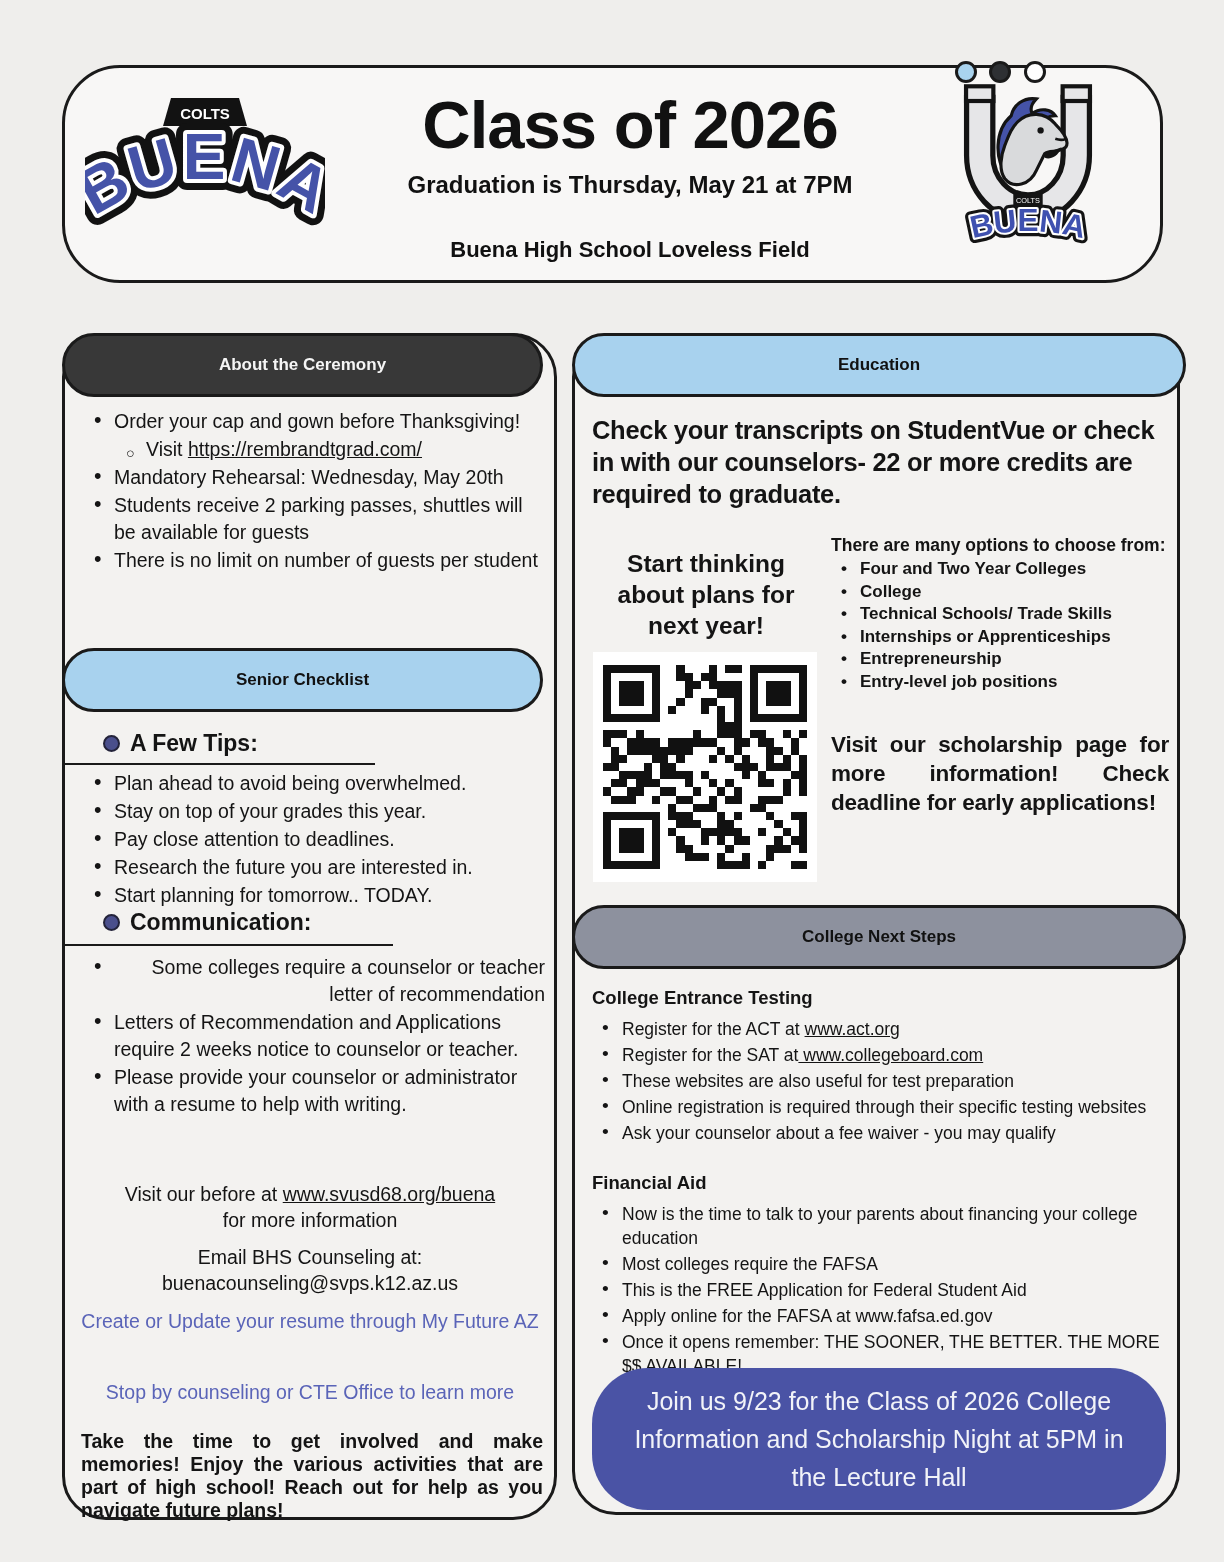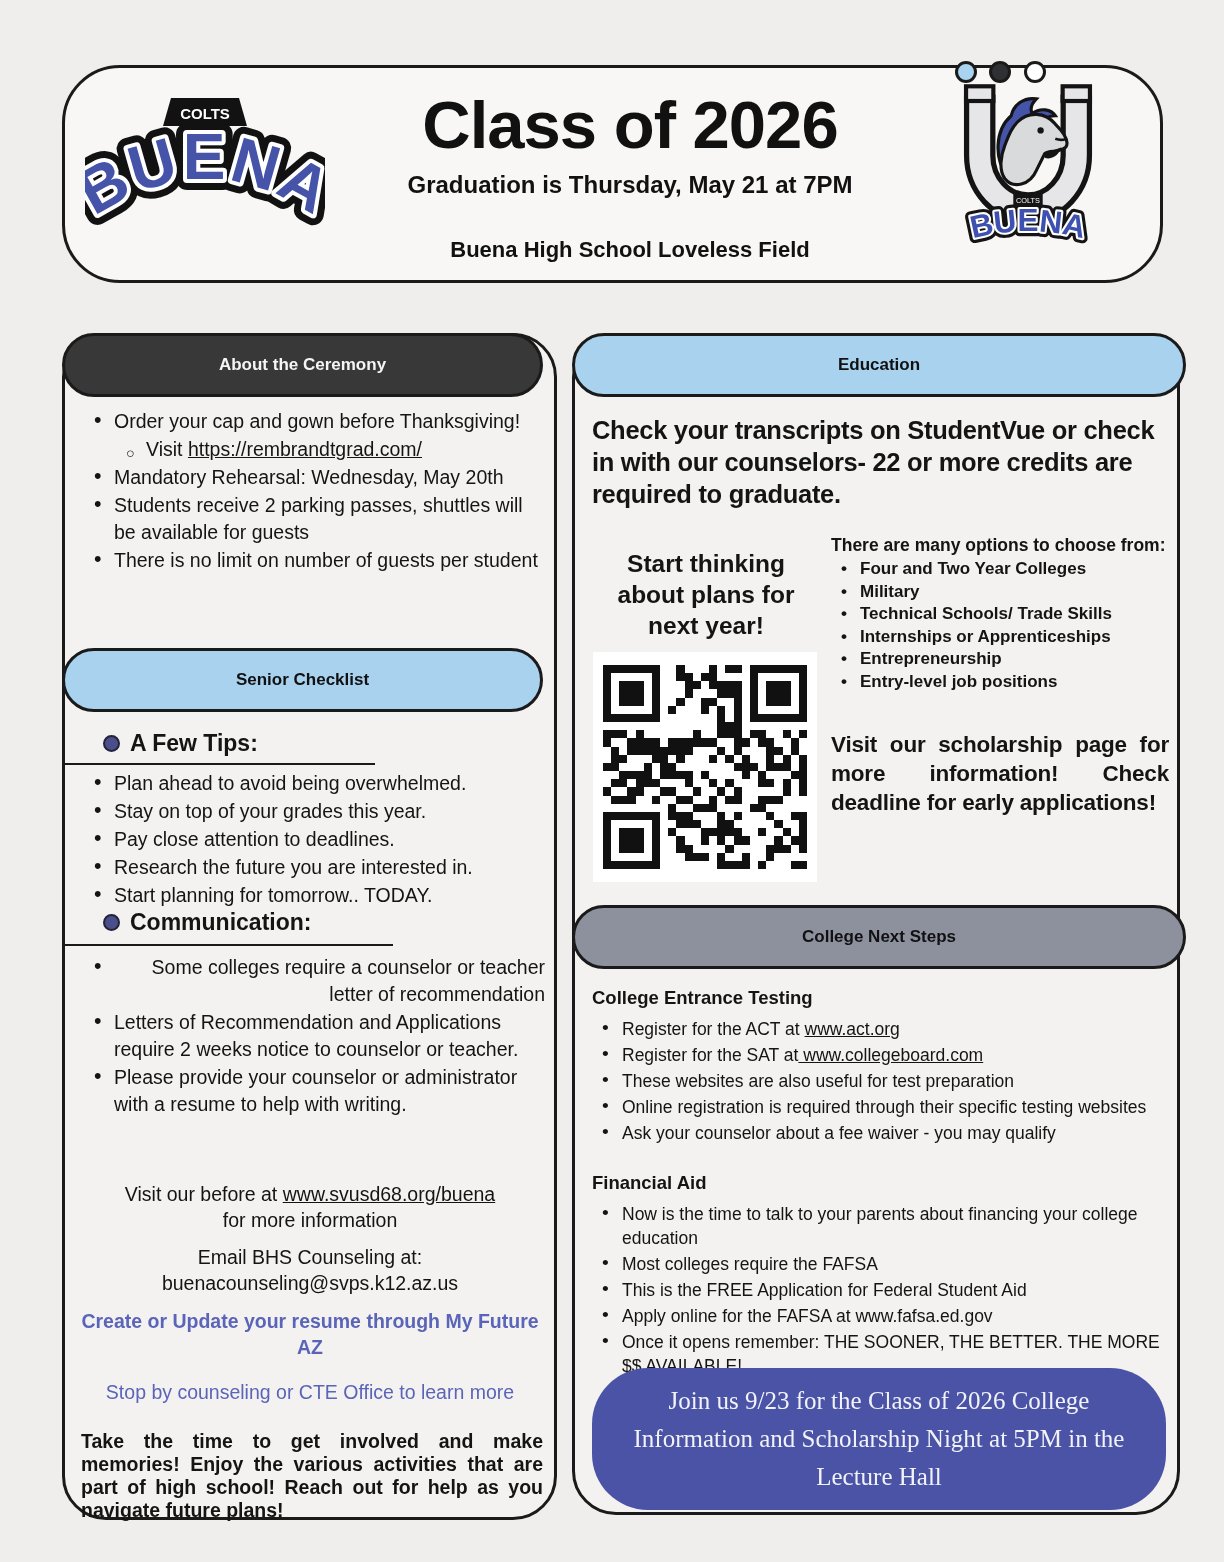--- a/index.html
+++ b/index.html
@@ -77,21 +77,21 @@
   .options li { position:relative; padding-left:29px; font-size:17px; font-weight:bold; line-height:22.5px; }
   .options li::before { content:"\2022"; position:absolute; left:10px; }
   .scholarship { top:394px; left:256px; width:338px; font-size:22.5px; line-height:29px; font-weight:bold; text-align:justify; letter-spacing:-0.2px; }
   .seg-head { left:17px; font-size:18.5px; font-weight:bold; }
   .small-list { left:20px; width:575px; font-size:17.5px; line-height:24px; }
   .small-list li { margin-bottom:2px; }
   .banner {
     top:1032px; left:17px; width:574px; height:142px;
     background:#4a53a5; border-radius:56px;
     display:flex; align-items:center; justify-content:center; text-align:center;
-    color:#f2f3f8; font-family:Liberation Serif, serif; font-size:25px; line-height:38px;
+    color:#f2f3f8; font-family:Liberation Sans, sans-serif; font-size:25px; line-height:38px;
     padding:8px 30px;
   }
 </style>
 </head>
 <body>
 
 <div class="header-box">
   <span class="dot dot1"></span>
   <span class="dot dot2"></span>
   <span class="dot dot3"></span>
@@ -197,21 +197,21 @@
   <div class="abs center-p" style="top:845px;">
     <span>Visit our before at </span><span class="lnk">www.svusd68.org/buena</span><br>
     <span>for more information</span>
   </div>
 
   <div class="abs center-p" style="top:908px;">
     <span>Email BHS Counseling at:</span><br>
     <span>buenacounseling@svps.k12.az.us</span>
   </div>
 
-  <div class="abs center-p blue-p" style="top:972px;font-weight:bold;">
+  <div class="abs center-p blue-p" style="top:972px;">
     <span>Create or Update your resume through My Future AZ</span>
   </div>
 
   <div class="abs center-p blue-p" style="top:1043px;">
     <span>Stop by counseling or CTE Office to learn more</span>
   </div>
 
   <div class="abs closing" style="top:1094px;">
     <span>Take the time to get involved and make memories! Enjoy the various activities that are part of high school! Reach out for help as you navigate future plans!</span>
   </div>
@@ -443,21 +443,21 @@
         <rect x="0" y="18" width="7" height="7" fill="#111"></rect>
         <rect x="1" y="19" width="5" height="5" fill="#fff"></rect>
         <rect x="2" y="20" width="3" height="3" fill="#111"></rect>
       </svg>
   </div>
 
   <div class="abs options">
     <div class="options-head">There are many options to choose from:</div>
     <ul>
       <li><span>Four and Two Year Colleges</span></li>
-      <li><span>Military</span></li>
+      <li><span>College</span></li>
       <li><span>Technical  Schools/ Trade Skills</span></li>
       <li><span>Internships or  Apprenticeships</span></li>
       <li><span>Entrepreneurship</span></li>
       <li><span>Entry-level job positions</span></li>
     </ul>
   </div>
 
   <div class="abs scholarship">
     <span>Visit our scholarship page for more information! Check deadline for early applications!</span>
   </div>

